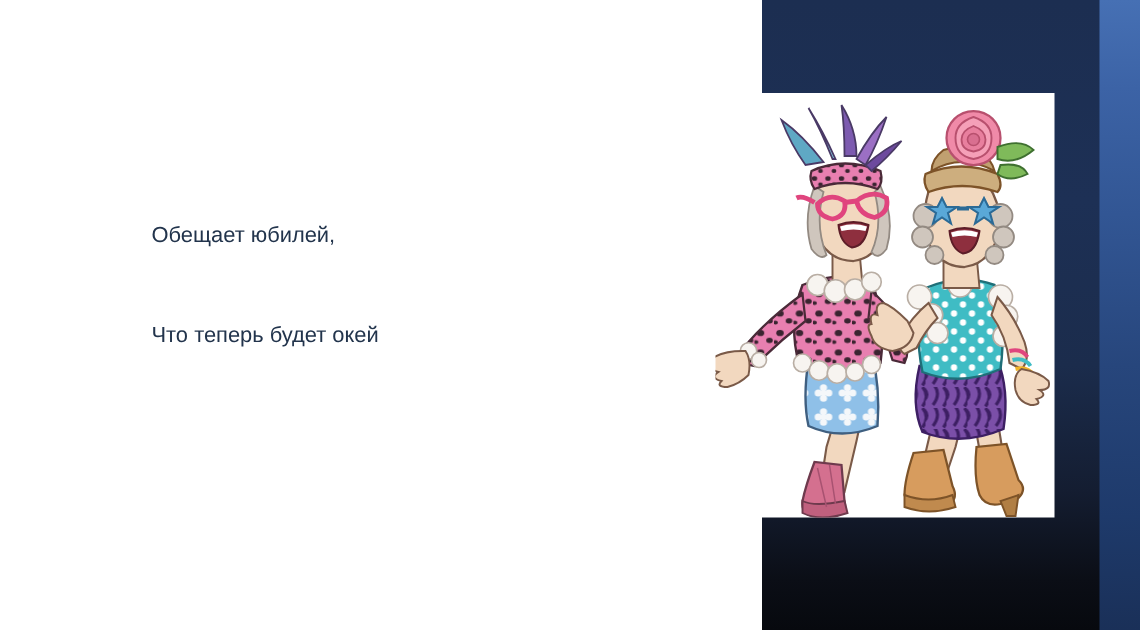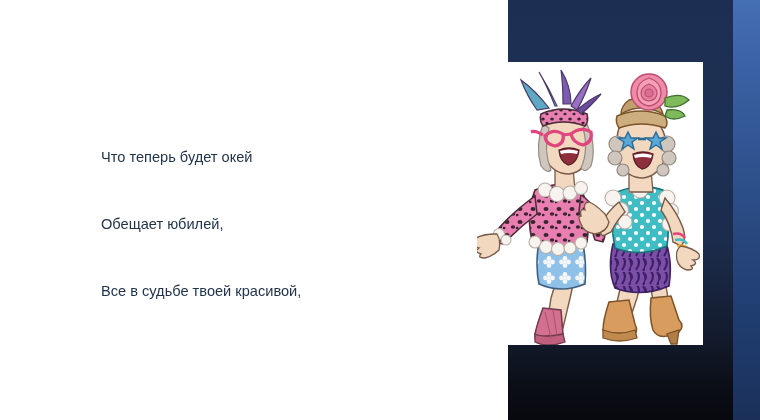--- a/index.html
+++ b/index.html
@@ -93,23 +93,22 @@
   }
 </style>
 </head>
 <body>
 
 <div class="slide">
 
   <div class="poem">
 
     <div class="stanza">
+      <span class="line">Обещает юбилей,</span>
       <span class="line">Что теперь будет окей</span>
-      <span class="line">Обещает юбилей,</span>
-      <span class="line">Все в судьбе твоей красивой,</span>
     </div>
 
     
 
     
 
   </div>
 
   <div class="panel">
     <div class="panel-accent"></div>

